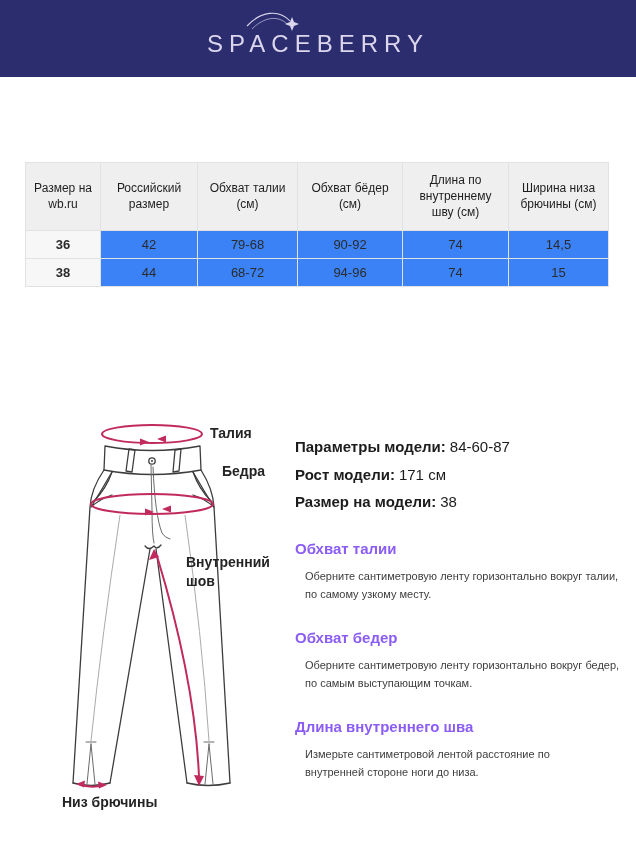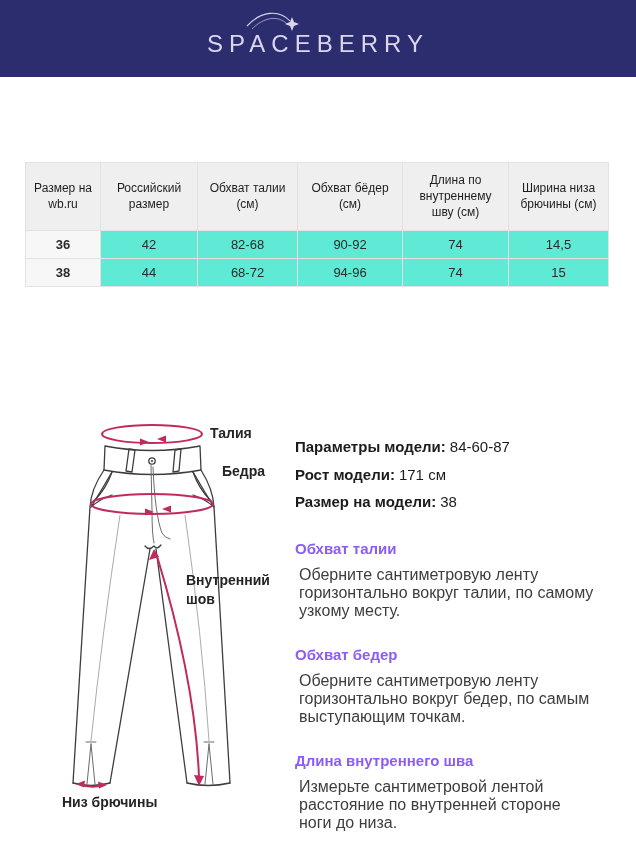--- a/index.html
+++ b/index.html
@@ -61,40 +61,40 @@
     color: #1e1e1e;
     padding: 9px 4px;
     line-height: 1.35;
     height: 57px;
   }
   .size-table td {
     font-size: 13px;
     color: #2b2b2b;
     height: 28px;
     padding: 2px 4px;
-    background: #5eead4;
+    background: #3b82f6;
   }
   .size-table td.first-col {
     background: #f7f7f7;
     font-weight: 700;
     text-align: center;
   }
 
   
   .pants-svg { position: absolute; left: 50px; top: 415px; width: 230px; height: 400px; }
   .diagram-label {
     position: absolute;
     font-size: 14px;
     font-weight: 700;
     color: #242424;
     line-height: 1.35;
   }
   .lbl-waist  { left: 210px; top: 424px; }
   .lbl-hips   { left: 222px; top: 462px; }
-  .lbl-inseam { left: 186px; top: 553px; width: 104px; margin-top: 18px; }
+  .lbl-inseam { left: 186px; top: 553px; width: 104px; }
   .lbl-hem    { left: 62px;  top: 793px; }
 
   
   .info-col {
     position: absolute;
     left: 295px; top: 439px;
     width: 336px;
   }
   .model-info p {
     margin: 0 0 11px 0;
@@ -105,22 +105,22 @@
   .model-info .lbl { font-weight: 700; margin-right: 4px; }
   .guide { margin-top: 29px; }
   .guide-section + .guide-section { margin-top: 26px; }
   .guide-title {
     margin: 0 0 9px 0;
     font-size: 15px;
     font-weight: 700;
     color: #8b5cf6;
   }
   .guide-text {
-    margin: 4px;
-    font-size: 16px;
+    margin: 10px;
+    font-size: 11px;
     line-height: 18px;
     color: #3d3d3d;
   }
   .guide-section.s3 .guide-text { width: 265px; }
 
   .outline { fill: none; stroke: #3d3d3d; stroke-width: 1.3; stroke-linecap: round; stroke-linejoin: round; }
   .thin    { fill: none; stroke: #6b6b6b; stroke-width: 1; stroke-linecap: round; }
   .crease  { fill: none; stroke: #ababab; stroke-width: 1; }
   .pink    { fill: none; stroke-width: 2; stroke-linecap: round; }
 </style>
@@ -156,21 +156,21 @@
         <th>Обхват талии (см)</th>
         <th>Обхват бёдер (см)</th>
         <th>Длина по внутреннему шву (см)</th>
         <th>Ширина низа брючины (см)</th>
       </tr>
     </thead>
     <tbody>
       <tr>
         <td class="first-col">36</td>
         <td>42</td>
-        <td>82-68</td>
+        <td>79-68</td>
         <td>90-92</td>
         <td>74</td>
         <td>14,5</td>
       </tr>
       <tr>
         <td class="first-col">38</td>
         <td>44</td>
         <td>68-72</td>
         <td>94-96</td>
         <td>74</td>

